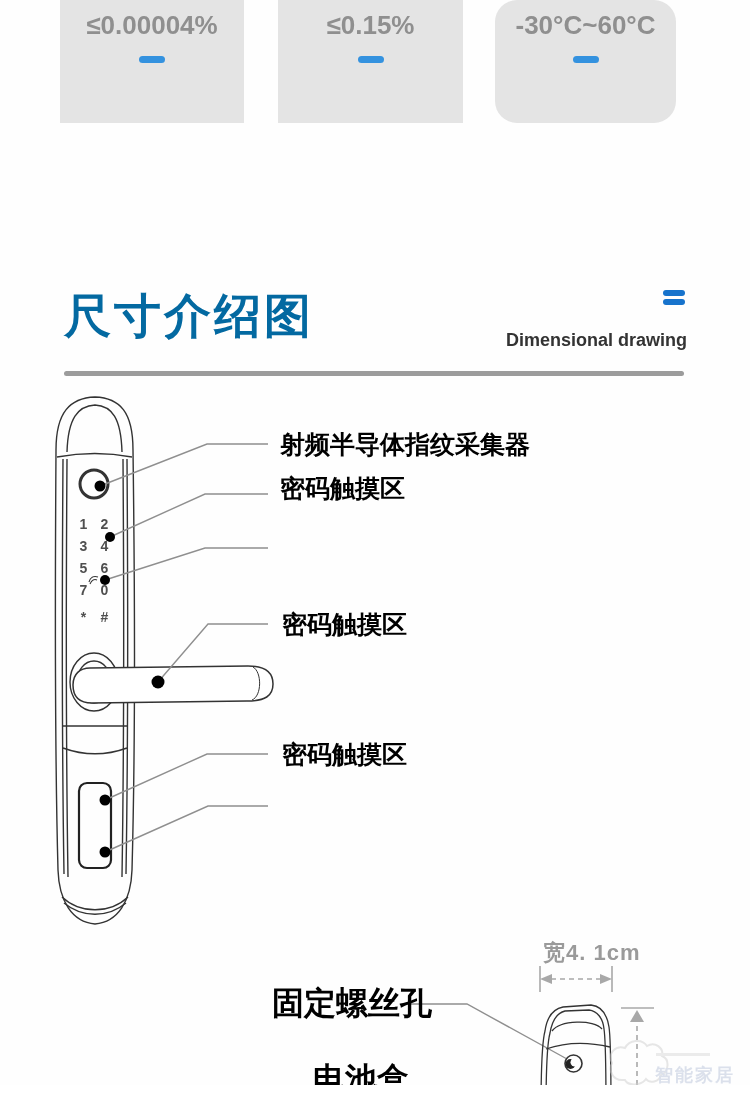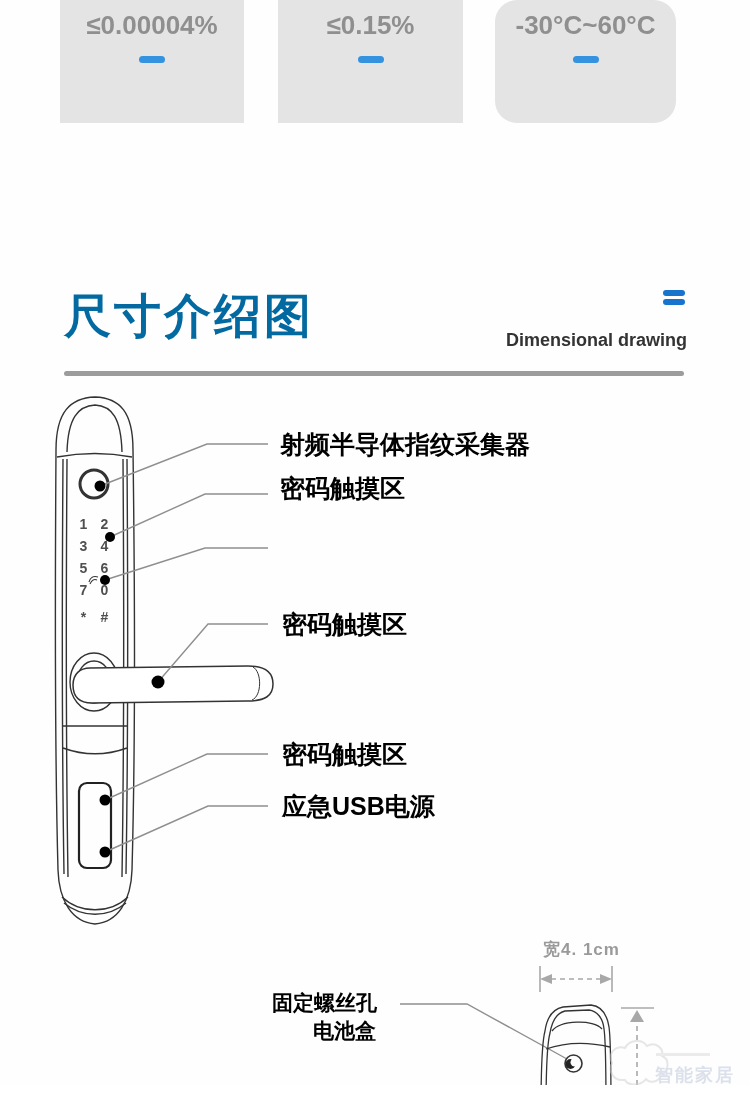--- a/index.html
+++ b/index.html
@@ -14,22 +14,22 @@
   
   .section-title{position:absolute;left:64px;top:288px;margin:0;font-size:47px;line-height:56px;
                  font-weight:bold;color:#0369a1;letter-spacing:3px;}
   .equals-icon{position:absolute;left:663px;top:290px;}
   .equals-icon span{display:block;width:22px;height:6px;border-radius:3px;background:#1773cc;margin-bottom:3px;}
   .section-subtitle{position:absolute;right:63px;top:330px;font-size:18px;font-weight:bold;color:#333;}
   .section-divider{position:absolute;left:64px;top:371px;width:620px;height:5px;background:#9c9c9c;border-radius:2.5px;}
 
   
   .lbl{position:absolute;font-weight:bold;color:#000000;font-size:25px;line-height:30px;white-space:nowrap;}
-  .lbl.small{font-size:21px;}
-  .dim-width{position:absolute;left:543px;top:938px;font-size:17px;font-weight:bold;
+  .lbl.small{font-size:32px;}
+  .dim-width{position:absolute;left:543px;top:938px;font-size:22px;font-weight:bold;
              color:#9a9a9a;letter-spacing:1px;white-space:nowrap;}
 
   .draw-layer{position:absolute;left:0;top:0;}
 </style>
 </head>
 <body>
 
 <div class="page">
 
   <div class="spec-card" style="left:60px;width:184px;">
@@ -156,19 +156,18 @@
                C 641 1086 628 1086 625 1080 Z" stroke="#cfcfcf" stroke-width="2" fill="none"></path>
       <rect x="656" y="1053" width="54" height="3" fill="#d9d9d9"></rect>
       <text x="655" y="1081" font-size="18" font-weight="bold" letter-spacing="2" fill="#b9c4da" font-family="Liberation Sans, DejaVu Sans, sans-serif">智能家居</text>
     </g>
   </svg>
 
   <div class="lbl" style="left:280px;top:429px;">射频半导体指纹采集器</div>
   <div class="lbl" style="left:280px;top:473px;">密码触摸区</div>
   <div class="lbl" style="left:282px;top:609px;">密码触摸区</div>
   <div class="lbl" style="left:282px;top:739px;">密码触摸区</div>
-  <div class="lbl" style="left:282px;top:791px;">应急USB电源</div>
   <div class="lbl small" style="left:272px;top:988px;">固定螺丝孔</div>
-  <div class="lbl small" style="left:313px;top:1016px;">电池盒</div>
+  <div class="lbl small" style="left:313px;top:1064px;">电池盒</div>
 
   <div class="dim-width">宽4. 1cm</div>
 
 </div>
 
 </body></html>

